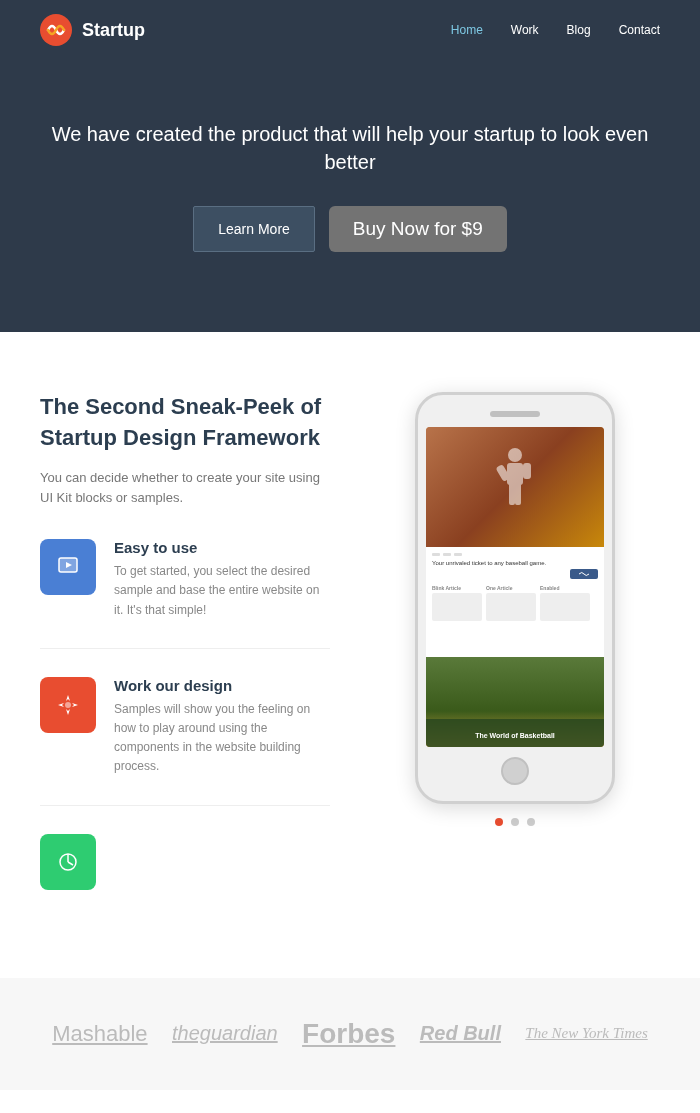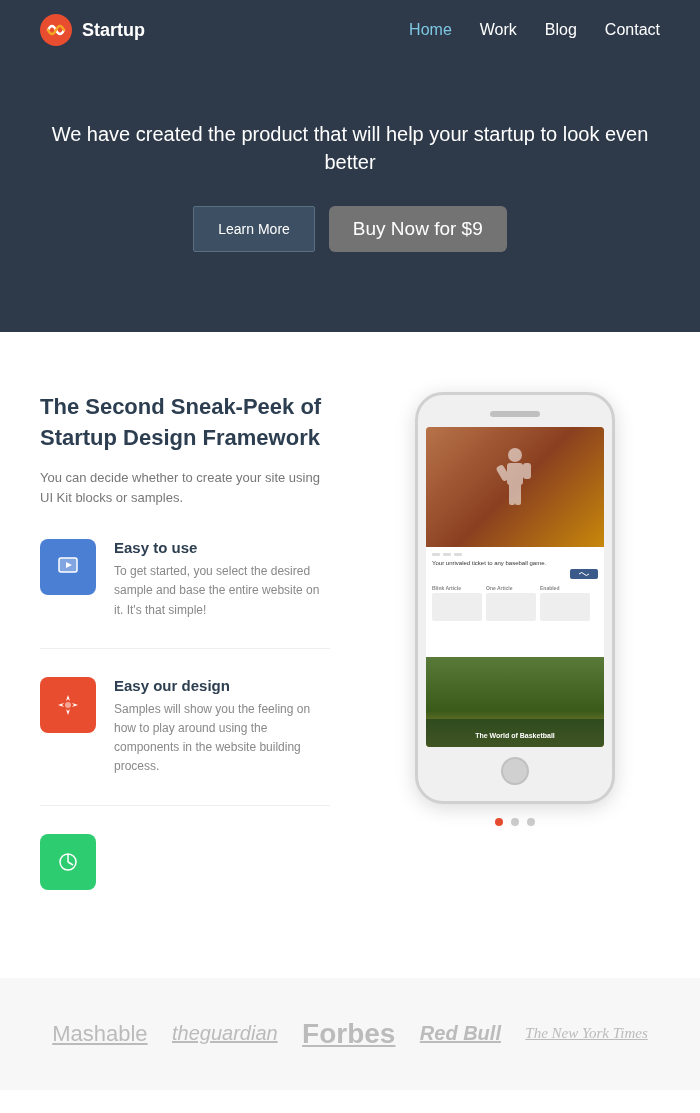--- a/index.html
+++ b/index.html
@@ -29,21 +29,21 @@
       font-weight: 600;
     }
     .nav {
       display: flex;
       gap: 28px;
       align-items: center;
     }
     .nav a {
       color: #fff;
       text-decoration: none;
-      font-size: 16px;
+      font-size: 12px;
     }
     .nav a.active { color: #7ec8e3; }
 
     
     .hero {
       background: #2e3a4a;
       text-align: center;
       padding: 60px 40px 80px;
     }
     .hero h1 {
@@ -260,21 +260,21 @@
       <div class="feature-icon red">
         <svg width="24" height="24" viewBox="0 0 24 24" fill="white">
           <path d="M12 2 L14 8 L12 6 L10 8 Z" fill="white"></path>
           <path d="M22 12 L16 14 L18 12 L16 10 Z" fill="white"></path>
           <path d="M12 22 L10 16 L12 18 L14 16 Z" fill="white"></path>
           <path d="M2 12 L8 10 L6 12 L8 14 Z" fill="white"></path>
           <circle cx="12" cy="12" r="3" fill="white" opacity="0.5"></circle>
         </svg>
       </div>
       <div class="feature-text">
-        <h3>Easy our design</h3>
+        <h3>Work our design</h3>
         <p>Samples will show you the feeling on how to play around using the components in the website building process.</p>
       </div>
     </div>
 
     <div class="feature-item">
       <div class="feature-icon green">
         <svg width="24" height="24" viewBox="0 0 24 24" fill="white">
           <circle cx="12" cy="12" r="8" stroke="white" stroke-width="1.5" fill="none"></circle>
           <line x1="12" y1="4" x2="12" y2="12" stroke="white" stroke-width="1.5"></line>
           <line x1="12" y1="12" x2="17" y2="15" stroke="white" stroke-width="1.5"></line>

